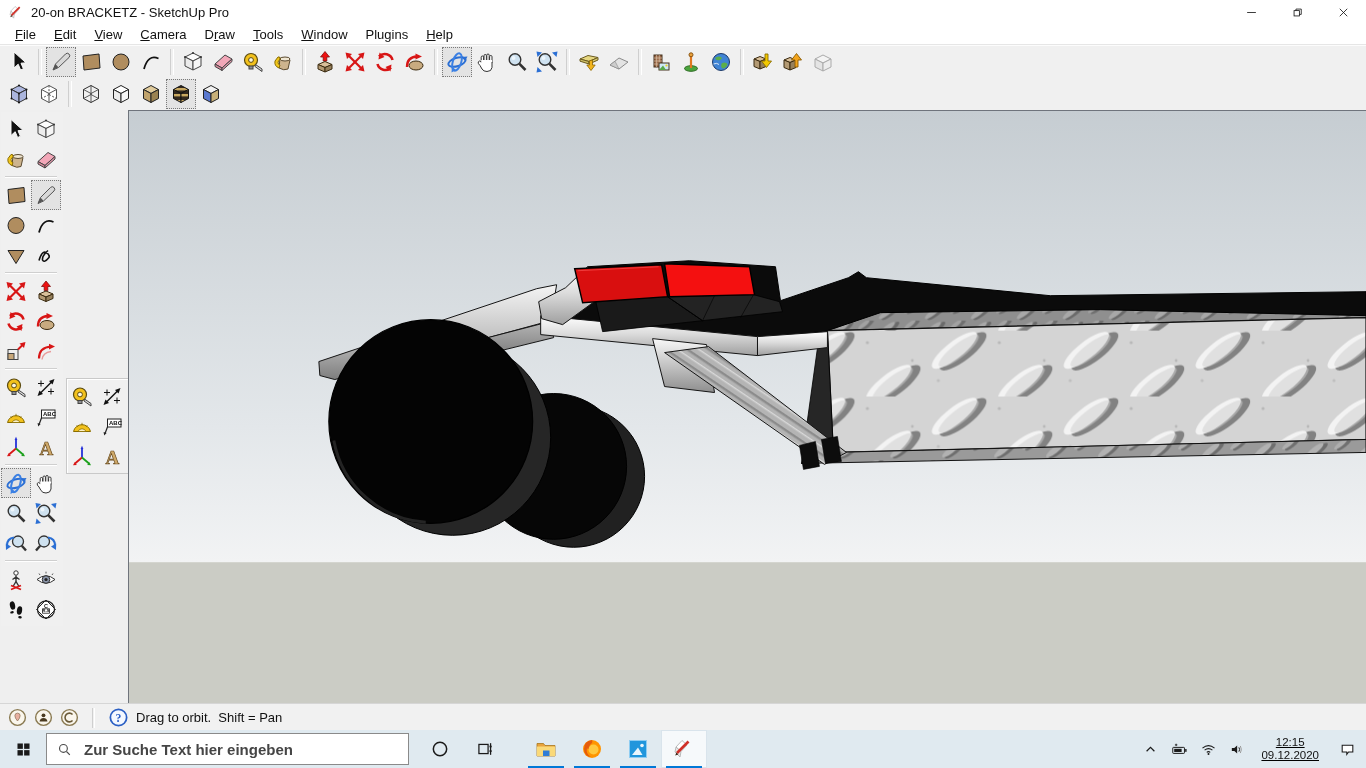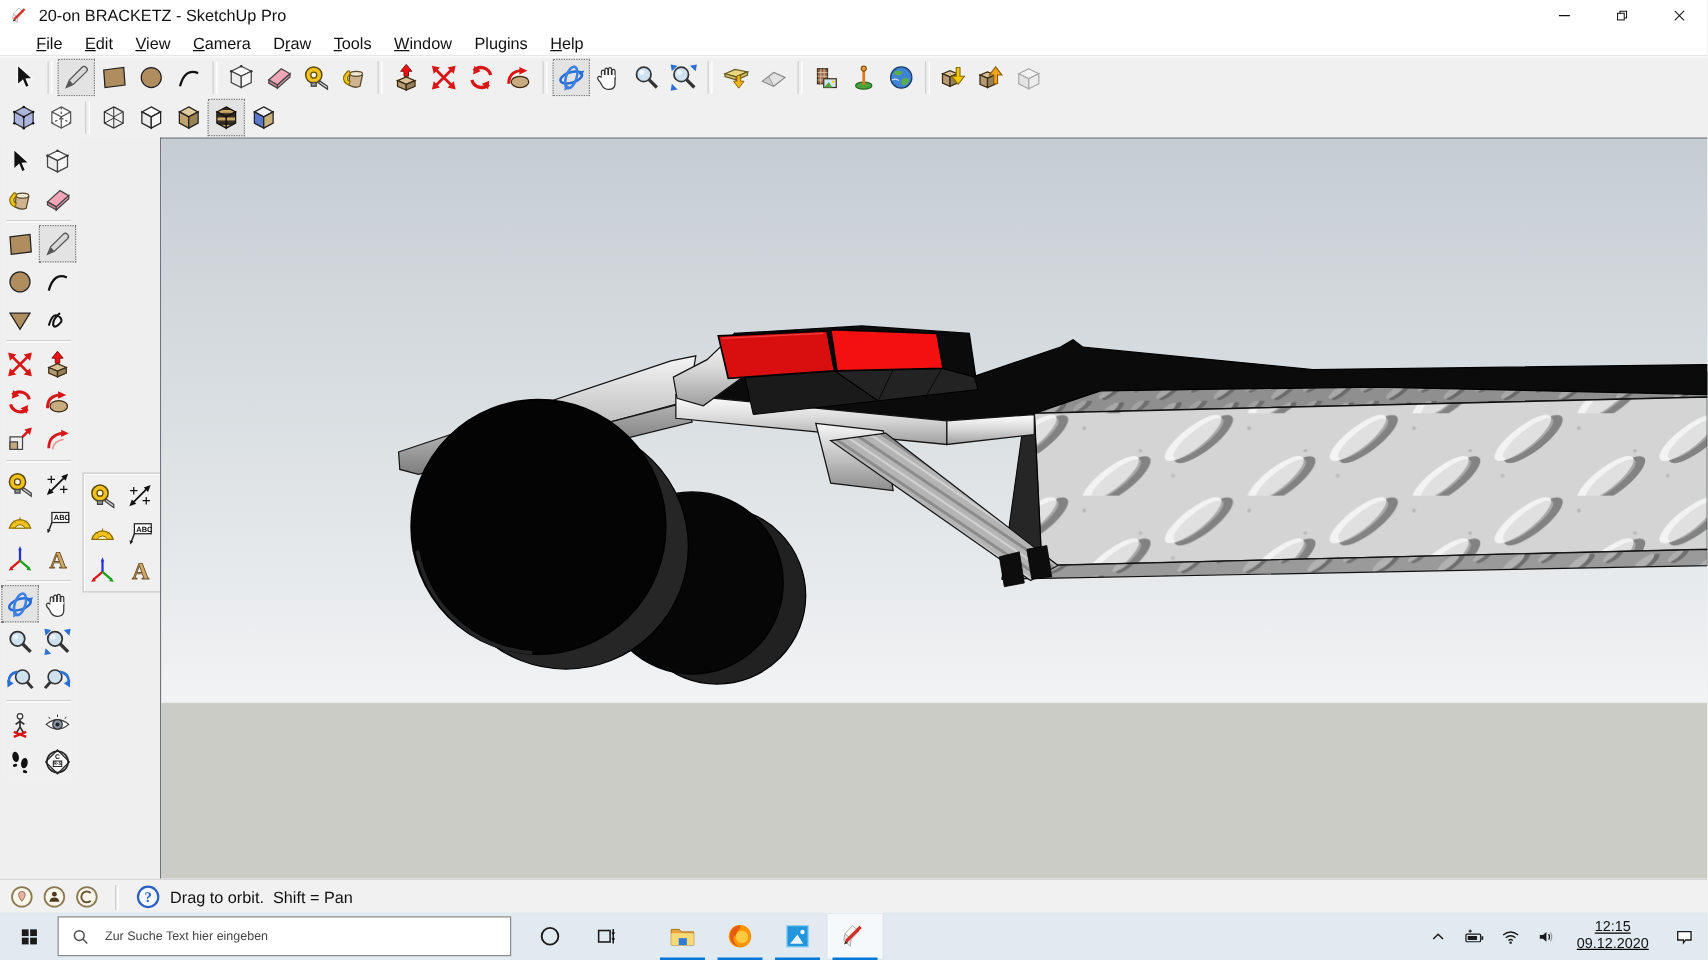--- a/index.html
+++ b/index.html
@@ -13,21 +13,21 @@
             display:flex;align-items:center;}
   #titlebar .app-ic{width:17px;height:17px;margin:0 6px 0 8px;}
   #title-text{font-size:13px;color:#111;}
   #win-controls{margin-left:auto;display:flex;height:100%;}
   .win-btn{width:46px;height:24px;border:none;background:transparent;
            display:flex;align-items:center;justify-content:center;padding:0;}
   .win-btn svg{width:15px;height:15px;}
 
   
   #menubar{position:absolute;top:24px;left:0;right:0;height:20px;background:#fff;
-           display:flex;align-items:center;padding-left:20px;font-size:13px;color:#111;
+           display:flex;align-items:center;padding-left:6px;font-size:13px;color:#111;
            border-bottom:1px solid #e6e6e6;}
   .menu-item{padding:1px 9px;}
 
   
   .toolbar{position:absolute;background:#f0f0f0;display:flex;align-items:center;}
   #toolbar-standard{top:45px;left:0;right:0;height:32px;padding-left:4px;border-top:1px solid #fcfcfc;}
   #toolbar-styles{top:77px;left:0;right:0;height:33px;padding-left:4px;}
   .tbtn{width:30px;height:30px;padding:2px;background:transparent;border:1px solid transparent;
         display:flex;align-items:center;justify-content:center;}
   .tbtn .ic{width:24px;height:24px;}
@@ -64,21 +64,21 @@
 
   
   #taskbar{position:absolute;top:730px;left:0;right:0;height:38px;background:#e0eaf0;
            display:flex;align-items:center;}
   #tb-start{width:46px;height:38px;border:none;background:transparent;
             display:flex;align-items:center;justify-content:center;}
   #tb-start svg{width:17px;height:17px;}
   #tb-search{width:343px;height:30px;background:#fff;border:1px solid #8a8a8a;
              display:flex;align-items:center;padding:0 9px;gap:9px;}
   #tb-search svg{width:17px;height:17px;flex:none;}
-  #tb-search input{border:none;outline:none;font-size:10px;color:#454545;width:100%;background:transparent;}
+  #tb-search input{border:none;outline:none;font-size:15px;color:#454545;width:100%;background:transparent;font-weight:bold;}
   #tb-search input::placeholder{color:#454545;opacity:1;}
   .tb-btn{width:46px;height:38px;border:none;background:transparent;position:relative;
           display:flex;align-items:center;justify-content:center;padding:0;}
   .tb-btn svg{width:24px;height:24px;}
   .tb-btn.small svg{width:20px;height:20px;}
   .tb-btn.active{background:#f6f9fb;box-shadow:inset 0 0 0 1px #d9e4ec;}
   .tb-btn.running::after{content:"";position:absolute;left:5px;right:5px;bottom:0;height:2.5px;background:#0078d7;}
   #tb-apps{display:flex;margin-left:14px;}
   #tray{margin-left:auto;display:flex;align-items:center;height:100%;text-decoration:underline;}
   .tray-ic{width:29px;height:38px;border:none;background:transparent;

